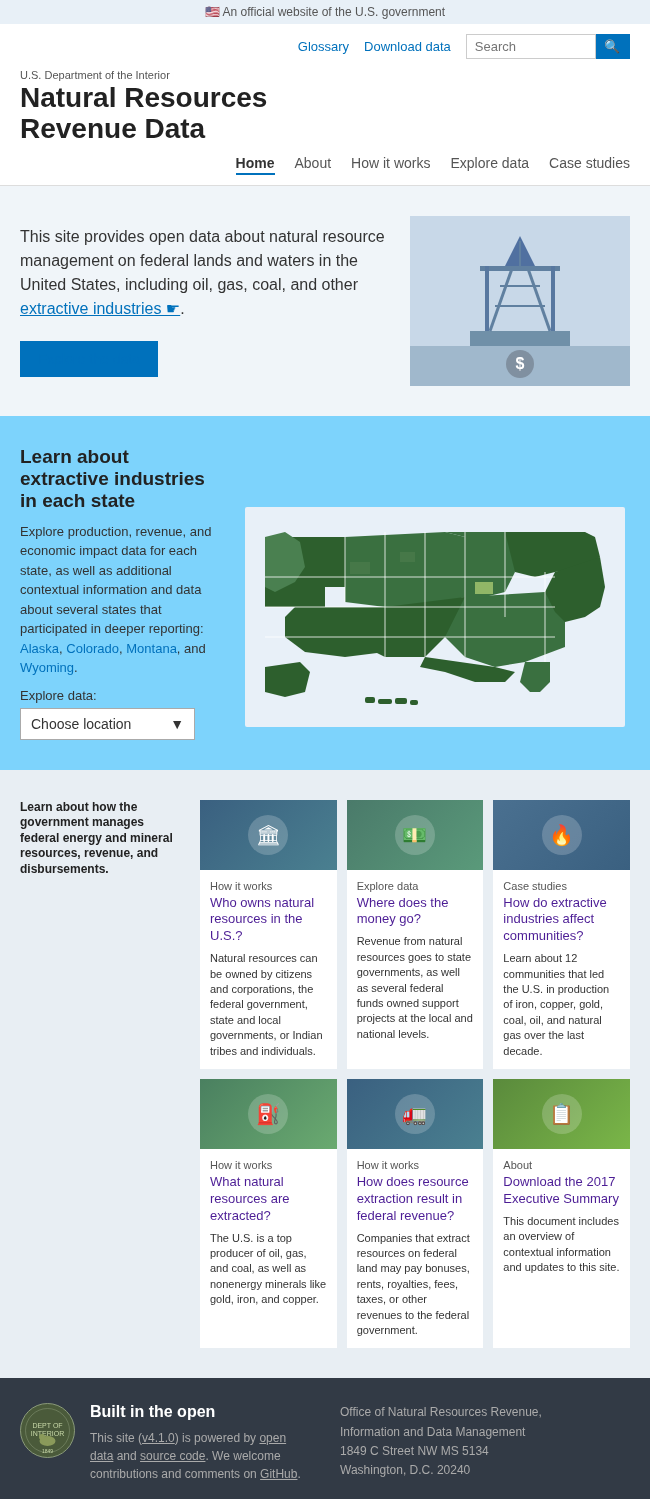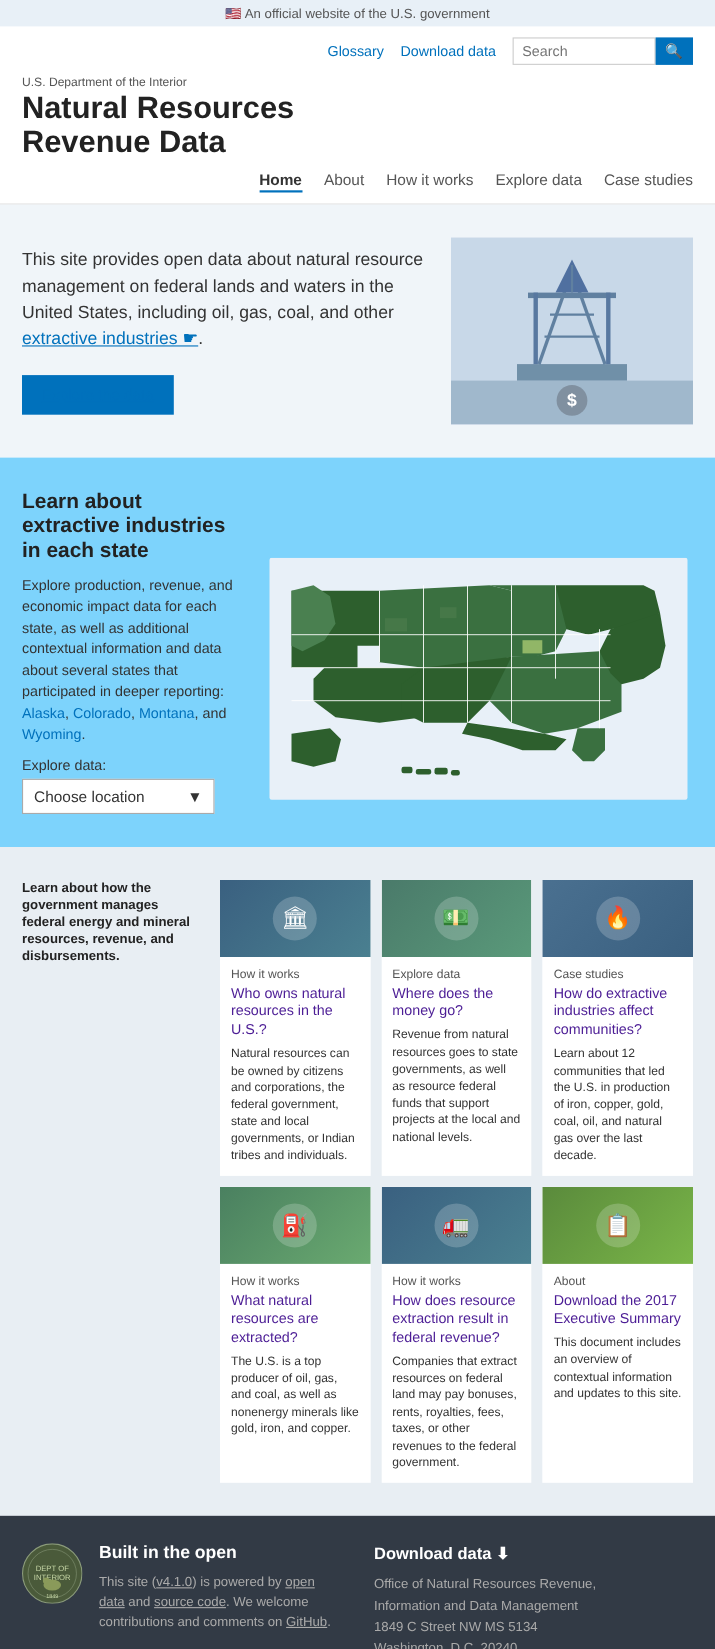--- a/index.html
+++ b/index.html
@@ -483,21 +483,21 @@
           </div>
         </div>
 
         <div class="card">
           <div class="card-img card-img-green2" style="position:relative;">
             <div class="card-icon">💵</div>
           </div>
           <div class="card-body">
             <div class="card-category">Explore data</div>
             <a href="#" class="card-title">Where does the money go?</a>
-            <p class="card-desc">Revenue from natural resources goes to state governments, as well as resource federal funds that support projects at the local and national levels.</p>
+            <p class="card-desc">Revenue from natural resources goes to state governments, as well as several federal funds owned support projects at the local and national levels.</p>
           </div>
         </div>
 
         <div class="card">
           <div class="card-img card-img-blue2" style="position:relative;">
             <div class="card-icon">🔥</div>
           </div>
           <div class="card-body">
             <div class="card-category">Case studies</div>
             <a href="#" class="card-title">How do extractive industries affect communities?</a>
@@ -559,21 +559,20 @@
       </svg>
       <div class="footer-text">
         <h3>Built in the open</h3>
         <p>
           This site (<a href="#">v4.1.0</a>) is powered by <a href="#">open data</a> and <a href="#">source code</a>. We welcome contributions and comments on <a href="#">GitHub</a>.
         </p>
 
       </div>
     </div>
     <div class="footer-right">
-      <h4>Download data ⬇</h4>
       <p>
         Office of Natural Resources Revenue,<br>
         Information and Data Management<br>
         1849 C Street NW MS 5134<br>
         Washington, D.C. 20240<br>
         
       </p>
     </div>
   </div>
 </div>

